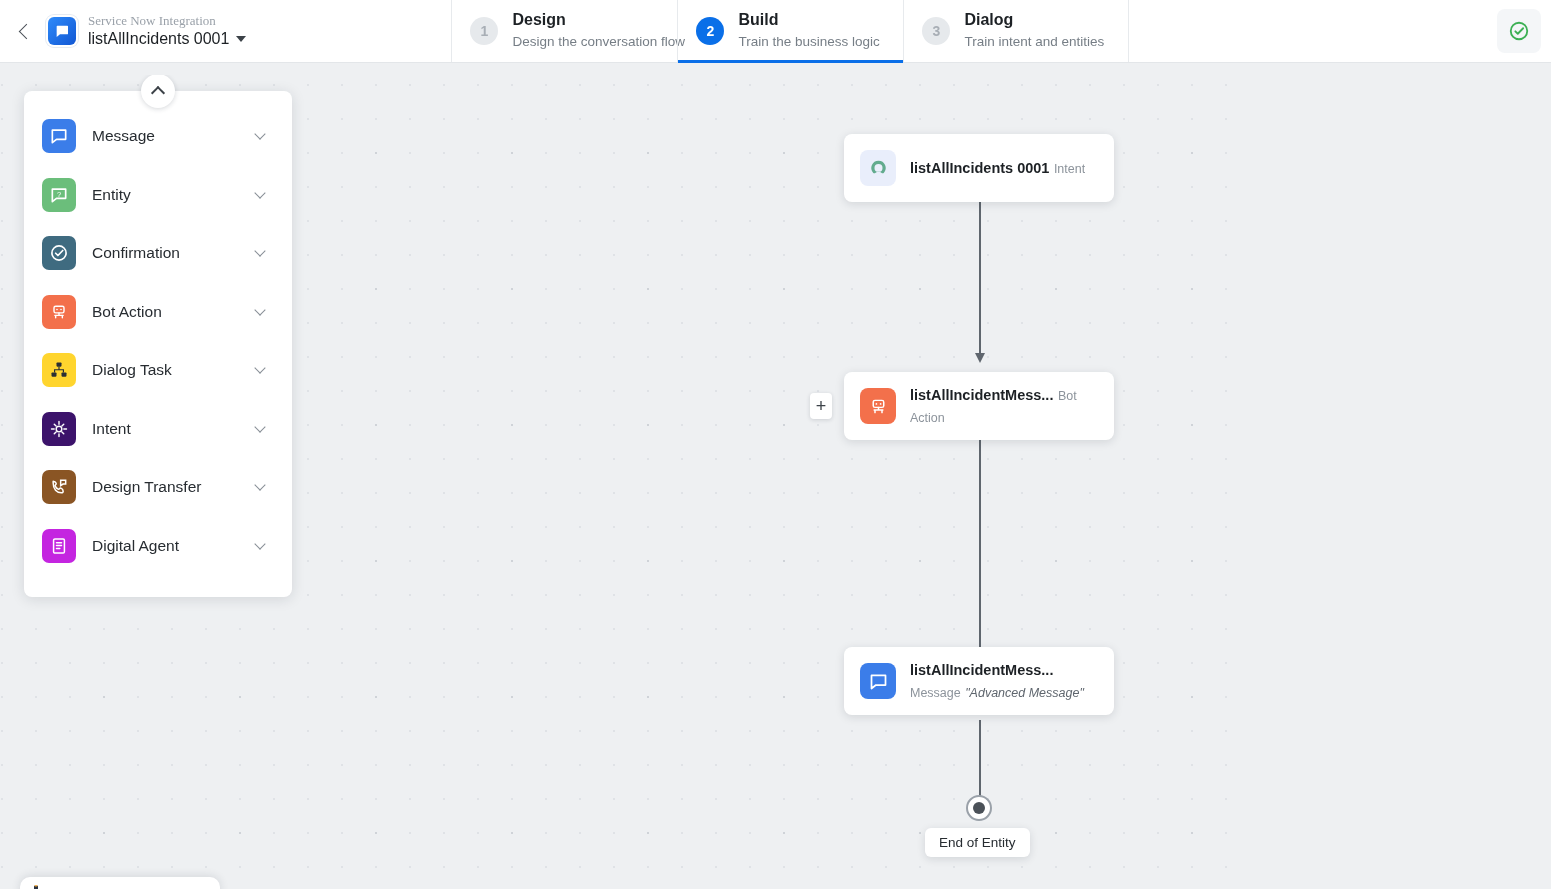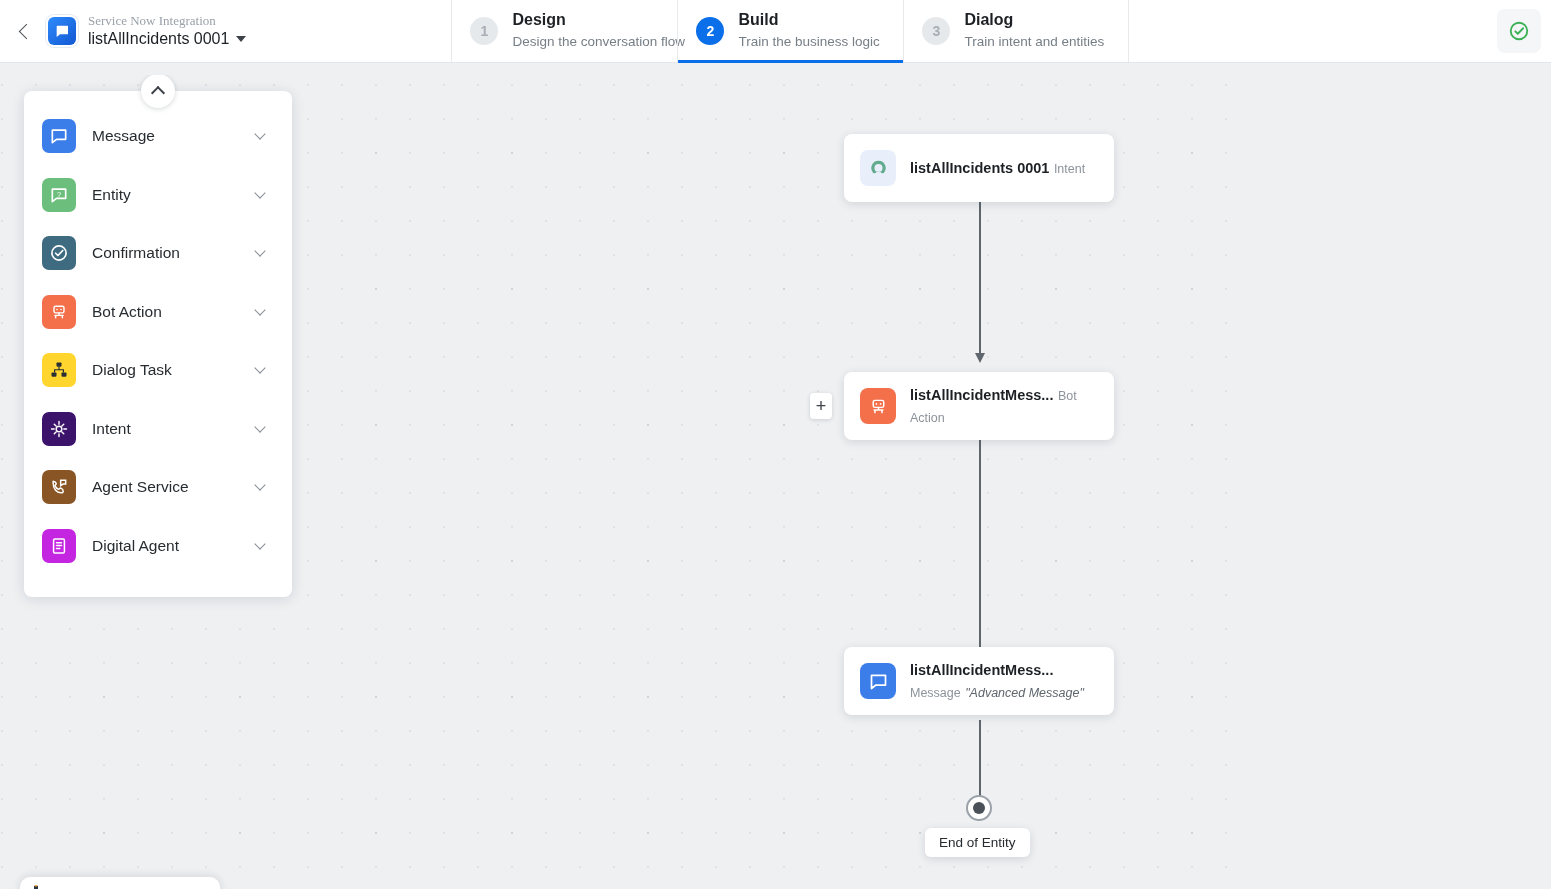--- a/index.html
+++ b/index.html
@@ -298,21 +298,21 @@
       <span class="chev-dn"></span>
     </div>
 
     <div class="pal-item">
       <span class="pal-ico" style="background:#8a5524">
         <svg viewBox="0 0 24 24" fill="none" stroke="#fff" stroke-width="1.8">
             <path d="M5 5c2 0 3 1 3.6 2.6.3.9-.2 1.4-.8 1.9-.5.4-.6.8-.3 1.4.7 1.6 2 2.9 3.6 3.6.6.3 1 .2 1.4-.3.5-.6 1-1.1 1.9-.8C16 14 17 15 17 17c0 1.2-1 2-2.2 2C9.3 19 5 14.7 5 7.2 5 6 5 5 5 5z" stroke-linejoin="round"></path>
             <path d="M14 4h6v4.5h-3.2L14 10.4V4z"></path>
           </svg>
       </span>
-      <span class="pal-label">Agent Service</span>
+      <span class="pal-label">Design Transfer</span>
       <span class="chev-dn"></span>
     </div>
 
     <div class="pal-item">
       <span class="pal-ico" style="background:#c425e0">
         <svg viewBox="0 0 24 24" fill="none" stroke="#fff" stroke-width="1.8">
             <rect x="5.5" y="3.5" width="13" height="17" rx="1.5"></rect>
             <path d="M9 8h6M9 11.5h6M9 15h4" stroke-linecap="round"></path>
           </svg>
       </span>

